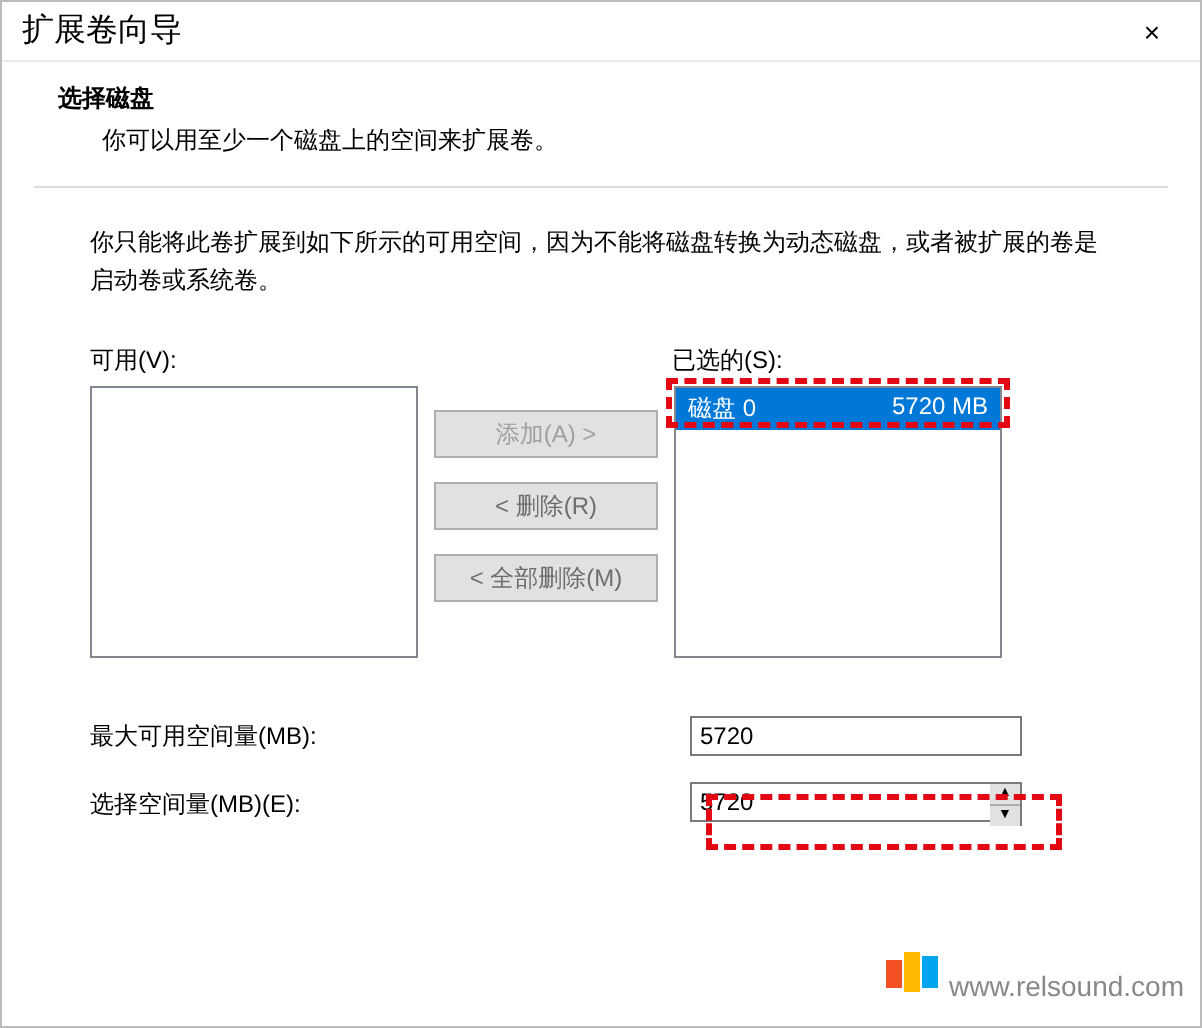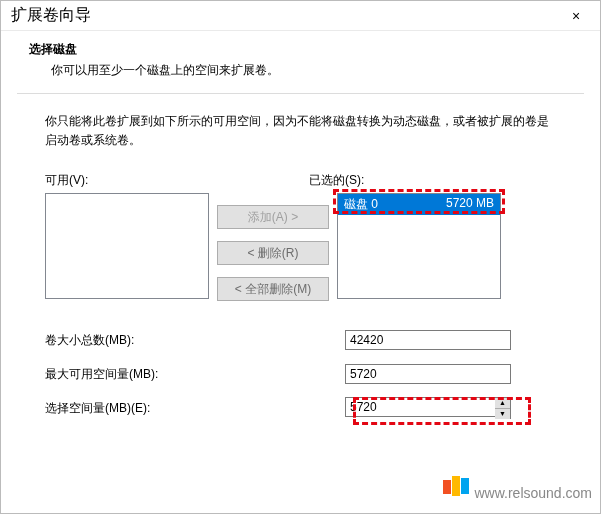--- a/index.html
+++ b/index.html
@@ -9,21 +9,21 @@
     .titlebar .title { flex: 1; font-size: 16px; color: #000; }
     .titlebar .close { width: 28px; text-align: center; font-size: 14px; color: #000; cursor: pointer; font-family: Arial, sans-serif; }
     .header-area { padding: 10px 20px 14px 28px; }
     .header-area .h1 { font-size: 12px; font-weight: bold; color: #000; margin-bottom: 4px; }
     .header-area .sub { font-size: 12px; color: #000; padding-left: 22px; }
     .content { border-top: 1px solid #dcdcdc; margin: 0 16px 0 16px; padding: 18px 28px 8px 28px; font-size: 12px; color: #000; position: relative; }
     .desc { line-height: 1.6; margin-bottom: 22px; }
     .labels-row { display: flex; margin-bottom: 4px; }
     .labels-row .left-label { width: 200px; }
     .lists-row { display: flex; align-items: flex-start; }
-    .listbox { width: 164px; height: 106px; border: 1px solid #828790; background: #fff; overflow: hidden; }
+    .listbox { width: 164px; height: 136px; border: 1px solid #828790; background: #fff; overflow: hidden; }
     .listbox .item { padding: 2px 6px; font-size: 12px; background: #0078d7; color: #fff; display: flex; }
     .listbox .item .disk { flex: 1; }
     .listbox .item .size { text-align: right; }
     .btn-col { width: 128px; display: flex; flex-direction: column; align-items: center; gap: 12px; padding: 12px 14px 0 14px; }
     .btn-col button { width: 112px; height: 24px; font-size: 12px; background: #e1e1e1; border: 1px solid #adadad; color: #6d6d6d; cursor: pointer; }
     .btn-col button:first-child { color: #a0a0a0; }
     .right-list-wrap { position: relative; }
     .highlight-red { position: absolute; border: 3px dashed #e30613; pointer-events: none; }
     .hl1 { top: -4px; left: -4px; width: 172px; height: 25px; }
     .fields { margin-top: 28px; }
@@ -44,21 +44,21 @@
     .watermark .logo { display: flex; gap: 1px; }
     .watermark .logo span { width: 8px; height: 18px; display: inline-block; }
     .watermark .logo .b1 { background: #f25022; height: 14px; margin-top: 4px; }
     .watermark .logo .b2 { background: #ffb900; height: 20px; }
     .watermark .logo .b3 { background: #00a4ef; height: 16px; margin-top: 2px; }
     .watermark .txt { font-size: 13px; color: #444; }
     .watermark .txt .dom { color: #888; font-size: 14px; }
     .hl-spinner { position: absolute; border: 3px dashed #e30613; pointer-events: none; left: 352px; top: 396px; width: 178px; height: 28px; }
     .hl-next { position: absolute; border: 2px dashed #e30613; pointer-events: none; right: 144px; bottom: 12px; width: 18px; height: 28px; }
     .content-outer { position: relative; }
-    .right-lbl-pos { margin-left: 64px; }
+    .right-lbl-pos { margin-left: 91px; }
   </style>
 </head>
 <body>
 
 <div class="window">
   <div class="titlebar">
     <div class="title">扩展卷向导</div>
     <div class="close">×</div>
   </div>
 
@@ -89,24 +89,20 @@
               <span class="disk">磁盘 0</span>
               <span class="size">5720 MB</span>
             </div>
           </div>
           <div class="highlight-red hl1"></div>
         </div>
       </div>
 
       <div class="fields">
         <div class="field-row">
-          <div class="flabel">卷大小总数(MB):</div>
-          <div class="fval"><input type="text" readonly="" value="42420" style=""></div>
-        </div>
-        <div class="field-row">
           <div class="flabel">最大可用空间量(MB):</div>
           <div class="fval"><input type="text" readonly="" value="5720" style=""></div>
         </div>
         <div class="field-row">
           <div class="flabel">选择空间量(MB)(E):</div>
           <div class="spinner-wrap">
             <input type="text" value="5720" style="">
             <div class="spinner-btns">
               <div>▲</div>
               <div>▼</div>

